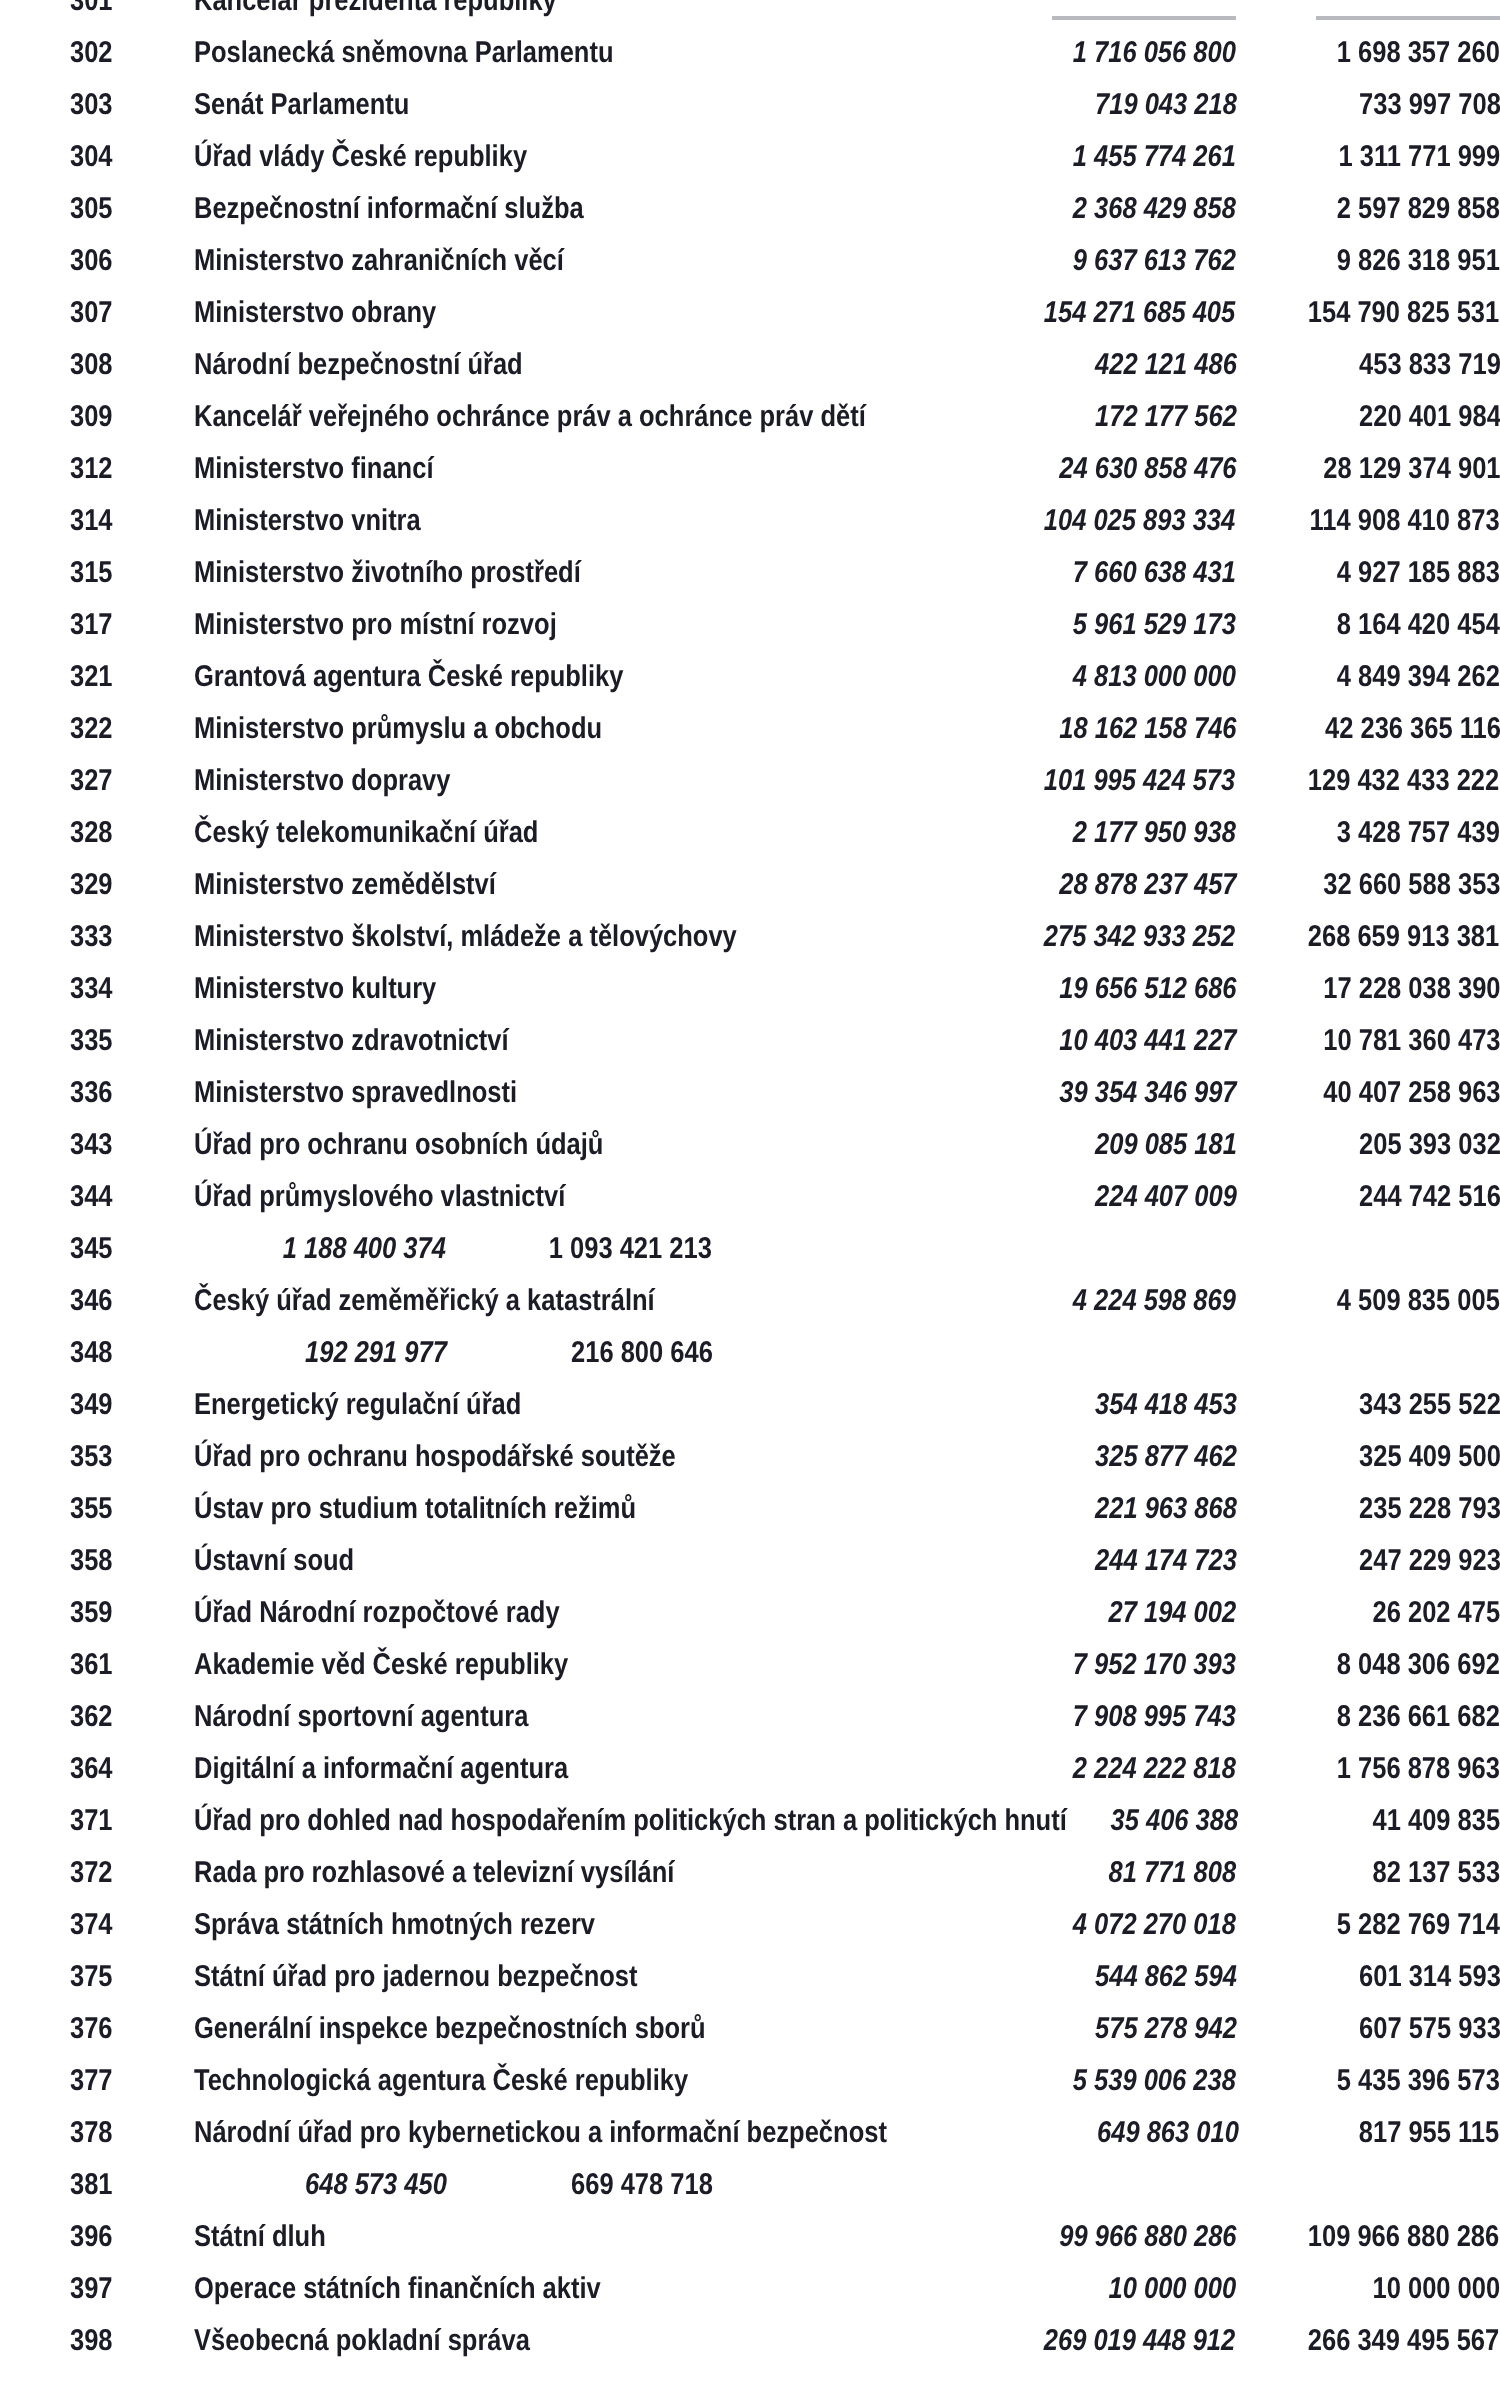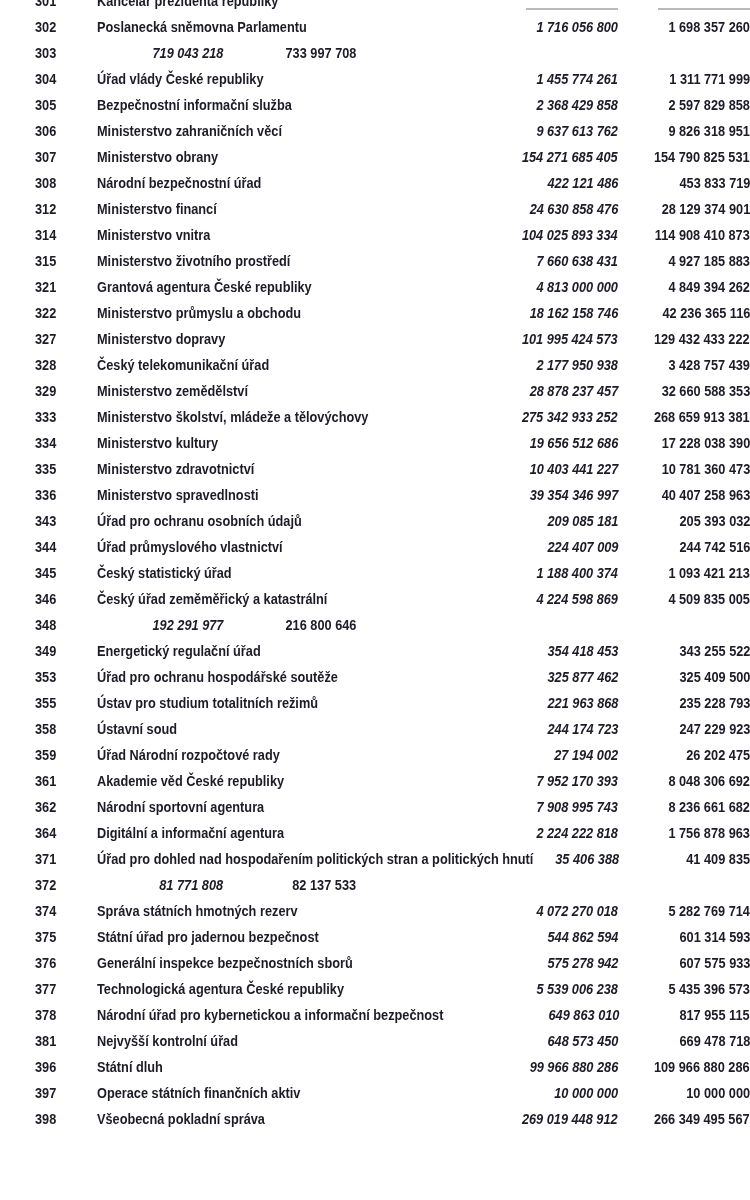--- a/index.html
+++ b/index.html
@@ -67,20 +67,21 @@
     <div class="cell cell-num cell-num2"><span></span></div>
   </div>
       <div class="row">
     <div class="cell cell-code"><span>302</span></div>
     <div class="cell cell-name"><span>Poslanecká sněmovna Parlamentu</span></div>
     <div class="cell cell-num cell-num1"><span>1 716 056 800</span></div>
     <div class="cell cell-num cell-num2"><span>1 698 357 260</span></div>
   </div>
       <div class="row">
     <div class="cell cell-code"><span>303</span></div>
+    <div class="cell cell-name"><span>Senát Parlamentu</span></div>
     <div class="cell cell-num cell-num1"><span>719 043 218</span></div>
     <div class="cell cell-num cell-num2"><span>733 997 708</span></div>
   </div>
       <div class="row">
     <div class="cell cell-code"><span>304</span></div>
     <div class="cell cell-name"><span>Úřad vlády České republiky</span></div>
     <div class="cell cell-num cell-num1"><span>1 455 774 261</span></div>
     <div class="cell cell-num cell-num2"><span>1 311 771 999</span></div>
   </div>
       <div class="row">
@@ -101,38 +102,50 @@
     <div class="cell cell-num cell-num1"><span>154 271 685 405</span></div>
     <div class="cell cell-num cell-num2"><span>154 790 825 531</span></div>
   </div>
       <div class="row">
     <div class="cell cell-code"><span>308</span></div>
     <div class="cell cell-name"><span>Národní bezpečnostní úřad</span></div>
     <div class="cell cell-num cell-num1"><span>422 121 486</span></div>
     <div class="cell cell-num cell-num2"><span>453 833 719</span></div>
   </div>
       <div class="row">
+    <div class="cell cell-code"><span>309</span></div>
+    <div class="cell cell-name"><span>Kancelář veřejného ochránce práv a ochránce práv dětí</span></div>
+    <div class="cell cell-num cell-num1"><span>172 177 562</span></div>
+    <div class="cell cell-num cell-num2"><span>220 401 984</span></div>
+  </div>
+      <div class="row">
     <div class="cell cell-code"><span>312</span></div>
     <div class="cell cell-name"><span>Ministerstvo financí</span></div>
     <div class="cell cell-num cell-num1"><span>24 630 858 476</span></div>
     <div class="cell cell-num cell-num2"><span>28 129 374 901</span></div>
   </div>
       <div class="row">
     <div class="cell cell-code"><span>314</span></div>
     <div class="cell cell-name"><span>Ministerstvo vnitra</span></div>
     <div class="cell cell-num cell-num1"><span>104 025 893 334</span></div>
     <div class="cell cell-num cell-num2"><span>114 908 410 873</span></div>
   </div>
       <div class="row">
     <div class="cell cell-code"><span>315</span></div>
     <div class="cell cell-name"><span>Ministerstvo životního prostředí</span></div>
     <div class="cell cell-num cell-num1"><span>7 660 638 431</span></div>
     <div class="cell cell-num cell-num2"><span>4 927 185 883</span></div>
   </div>
       <div class="row">
+    <div class="cell cell-code"><span>317</span></div>
+    <div class="cell cell-name"><span>Ministerstvo pro místní rozvoj</span></div>
+    <div class="cell cell-num cell-num1"><span>5 961 529 173</span></div>
+    <div class="cell cell-num cell-num2"><span>8 164 420 454</span></div>
+  </div>
+      <div class="row">
     <div class="cell cell-code"><span>321</span></div>
     <div class="cell cell-name"><span>Grantová agentura České republiky</span></div>
     <div class="cell cell-num cell-num1"><span>4 813 000 000</span></div>
     <div class="cell cell-num cell-num2"><span>4 849 394 262</span></div>
   </div>
       <div class="row">
     <div class="cell cell-code"><span>322</span></div>
     <div class="cell cell-name"><span>Ministerstvo průmyslu a obchodu</span></div>
     <div class="cell cell-num cell-num1"><span>18 162 158 746</span></div>
     <div class="cell cell-num cell-num2"><span>42 236 365 116</span></div>
@@ -186,21 +199,20 @@
     <div class="cell cell-num cell-num2"><span>205 393 032</span></div>
   </div>
       <div class="row">
     <div class="cell cell-code"><span>344</span></div>
     <div class="cell cell-name"><span>Úřad průmyslového vlastnictví</span></div>
     <div class="cell cell-num cell-num1"><span>224 407 009</span></div>
     <div class="cell cell-num cell-num2"><span>244 742 516</span></div>
   </div>
       <div class="row">
     <div class="cell cell-code"><span>345</span></div>
-    <div class="cell cell-name"><span>Český statistický úřad</span></div>
     <div class="cell cell-num cell-num1"><span>1 188 400 374</span></div>
     <div class="cell cell-num cell-num2"><span>1 093 421 213</span></div>
   </div>
       <div class="row">
     <div class="cell cell-code"><span>346</span></div>
     <div class="cell cell-name"><span>Český úřad zeměměřický a katastrální</span></div>
     <div class="cell cell-num cell-num1"><span>4 224 598 869</span></div>
     <div class="cell cell-num cell-num2"><span>4 509 835 005</span></div>
   </div>
       <div class="row">
@@ -257,20 +269,21 @@
     <div class="cell cell-num cell-num2"><span>1 756 878 963</span></div>
   </div>
       <div class="row">
     <div class="cell cell-code"><span>371</span></div>
     <div class="cell cell-name"><span>Úřad pro dohled nad hospodařením politických stran a politických hnutí</span></div>
     <div class="cell cell-num cell-num1"><span>35 406 388</span></div>
     <div class="cell cell-num cell-num2"><span>41 409 835</span></div>
   </div>
       <div class="row">
     <div class="cell cell-code"><span>372</span></div>
+    <div class="cell cell-name"><span>Rada pro rozhlasové a televizní vysílání</span></div>
     <div class="cell cell-num cell-num1"><span>81 771 808</span></div>
     <div class="cell cell-num cell-num2"><span>82 137 533</span></div>
   </div>
       <div class="row">
     <div class="cell cell-code"><span>374</span></div>
     <div class="cell cell-name"><span>Správa státních hmotných rezerv</span></div>
     <div class="cell cell-num cell-num1"><span>4 072 270 018</span></div>
     <div class="cell cell-num cell-num2"><span>5 282 769 714</span></div>
   </div>
       <div class="row">
@@ -292,21 +305,20 @@
     <div class="cell cell-num cell-num2"><span>5 435 396 573</span></div>
   </div>
       <div class="row">
     <div class="cell cell-code"><span>378</span></div>
     <div class="cell cell-name"><span>Národní úřad pro kybernetickou a informační bezpečnost</span></div>
     <div class="cell cell-num cell-num1"><span>649 863 010</span></div>
     <div class="cell cell-num cell-num2"><span>817 955 115</span></div>
   </div>
       <div class="row">
     <div class="cell cell-code"><span>381</span></div>
-    <div class="cell cell-name"><span>Nejvyšší kontrolní úřad</span></div>
     <div class="cell cell-num cell-num1"><span>648 573 450</span></div>
     <div class="cell cell-num cell-num2"><span>669 478 718</span></div>
   </div>
       <div class="row">
     <div class="cell cell-code"><span>396</span></div>
     <div class="cell cell-name"><span>Státní dluh</span></div>
     <div class="cell cell-num cell-num1"><span>99 966 880 286</span></div>
     <div class="cell cell-num cell-num2"><span>109 966 880 286</span></div>
   </div>
       <div class="row">

